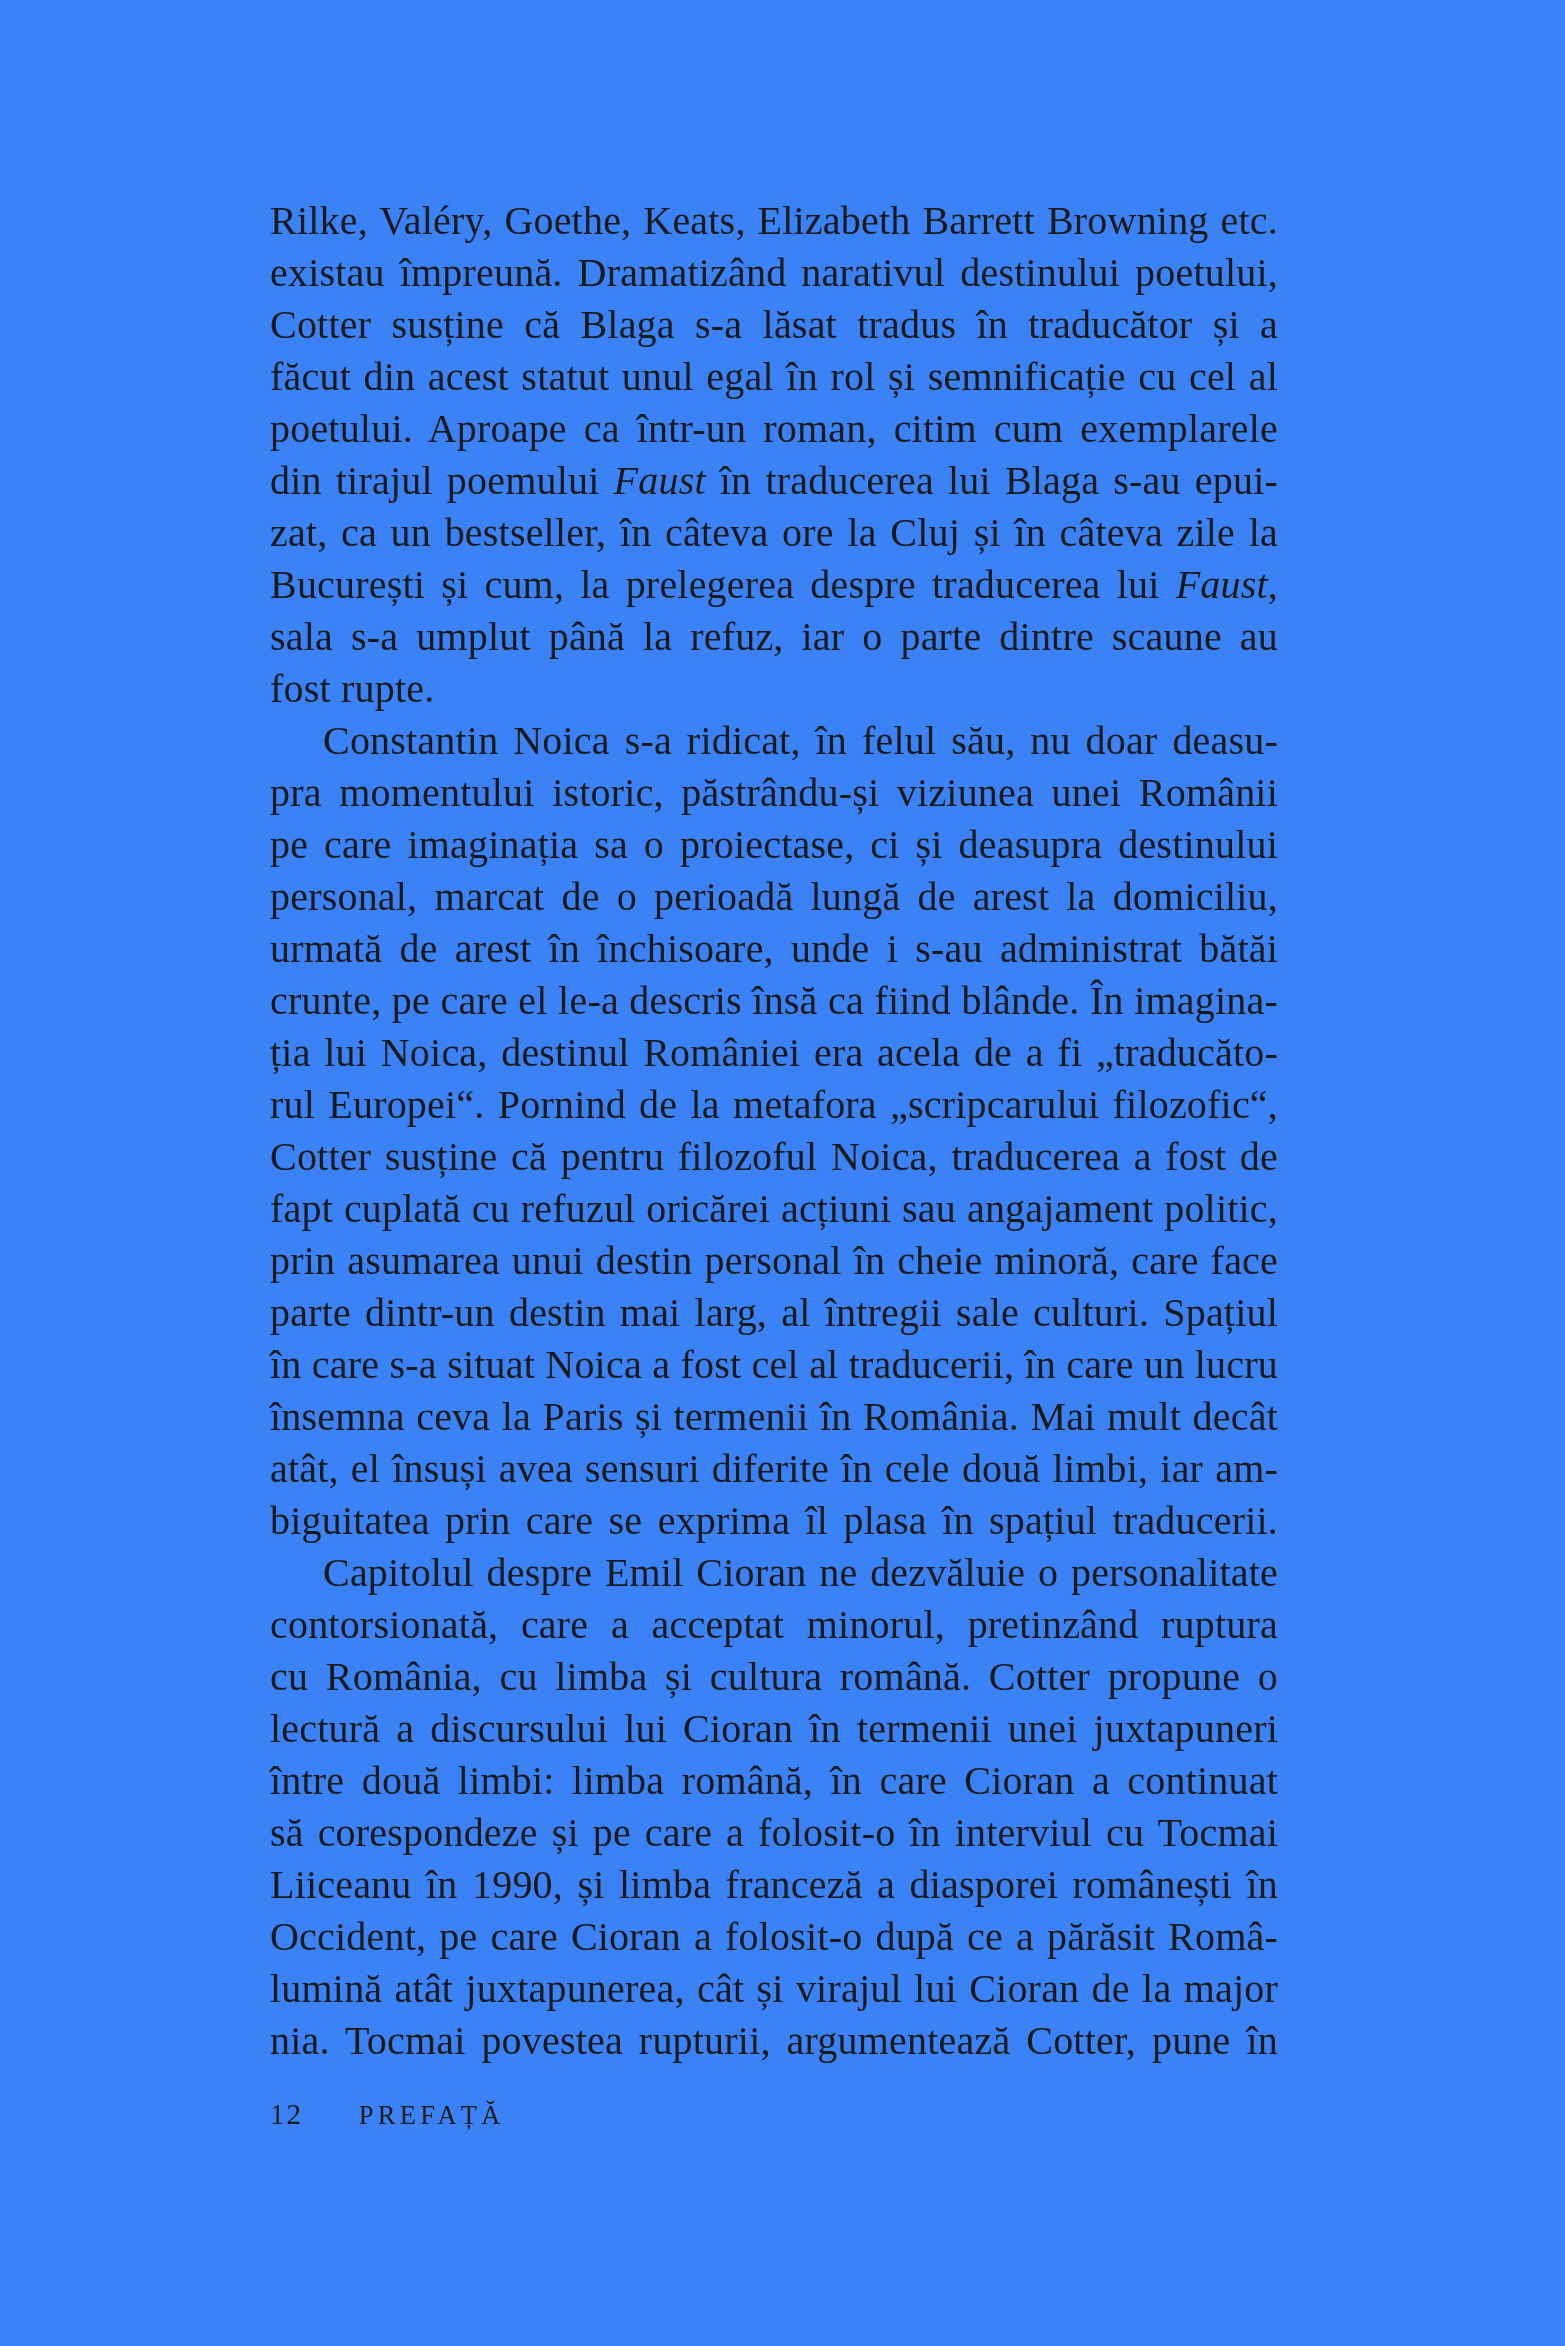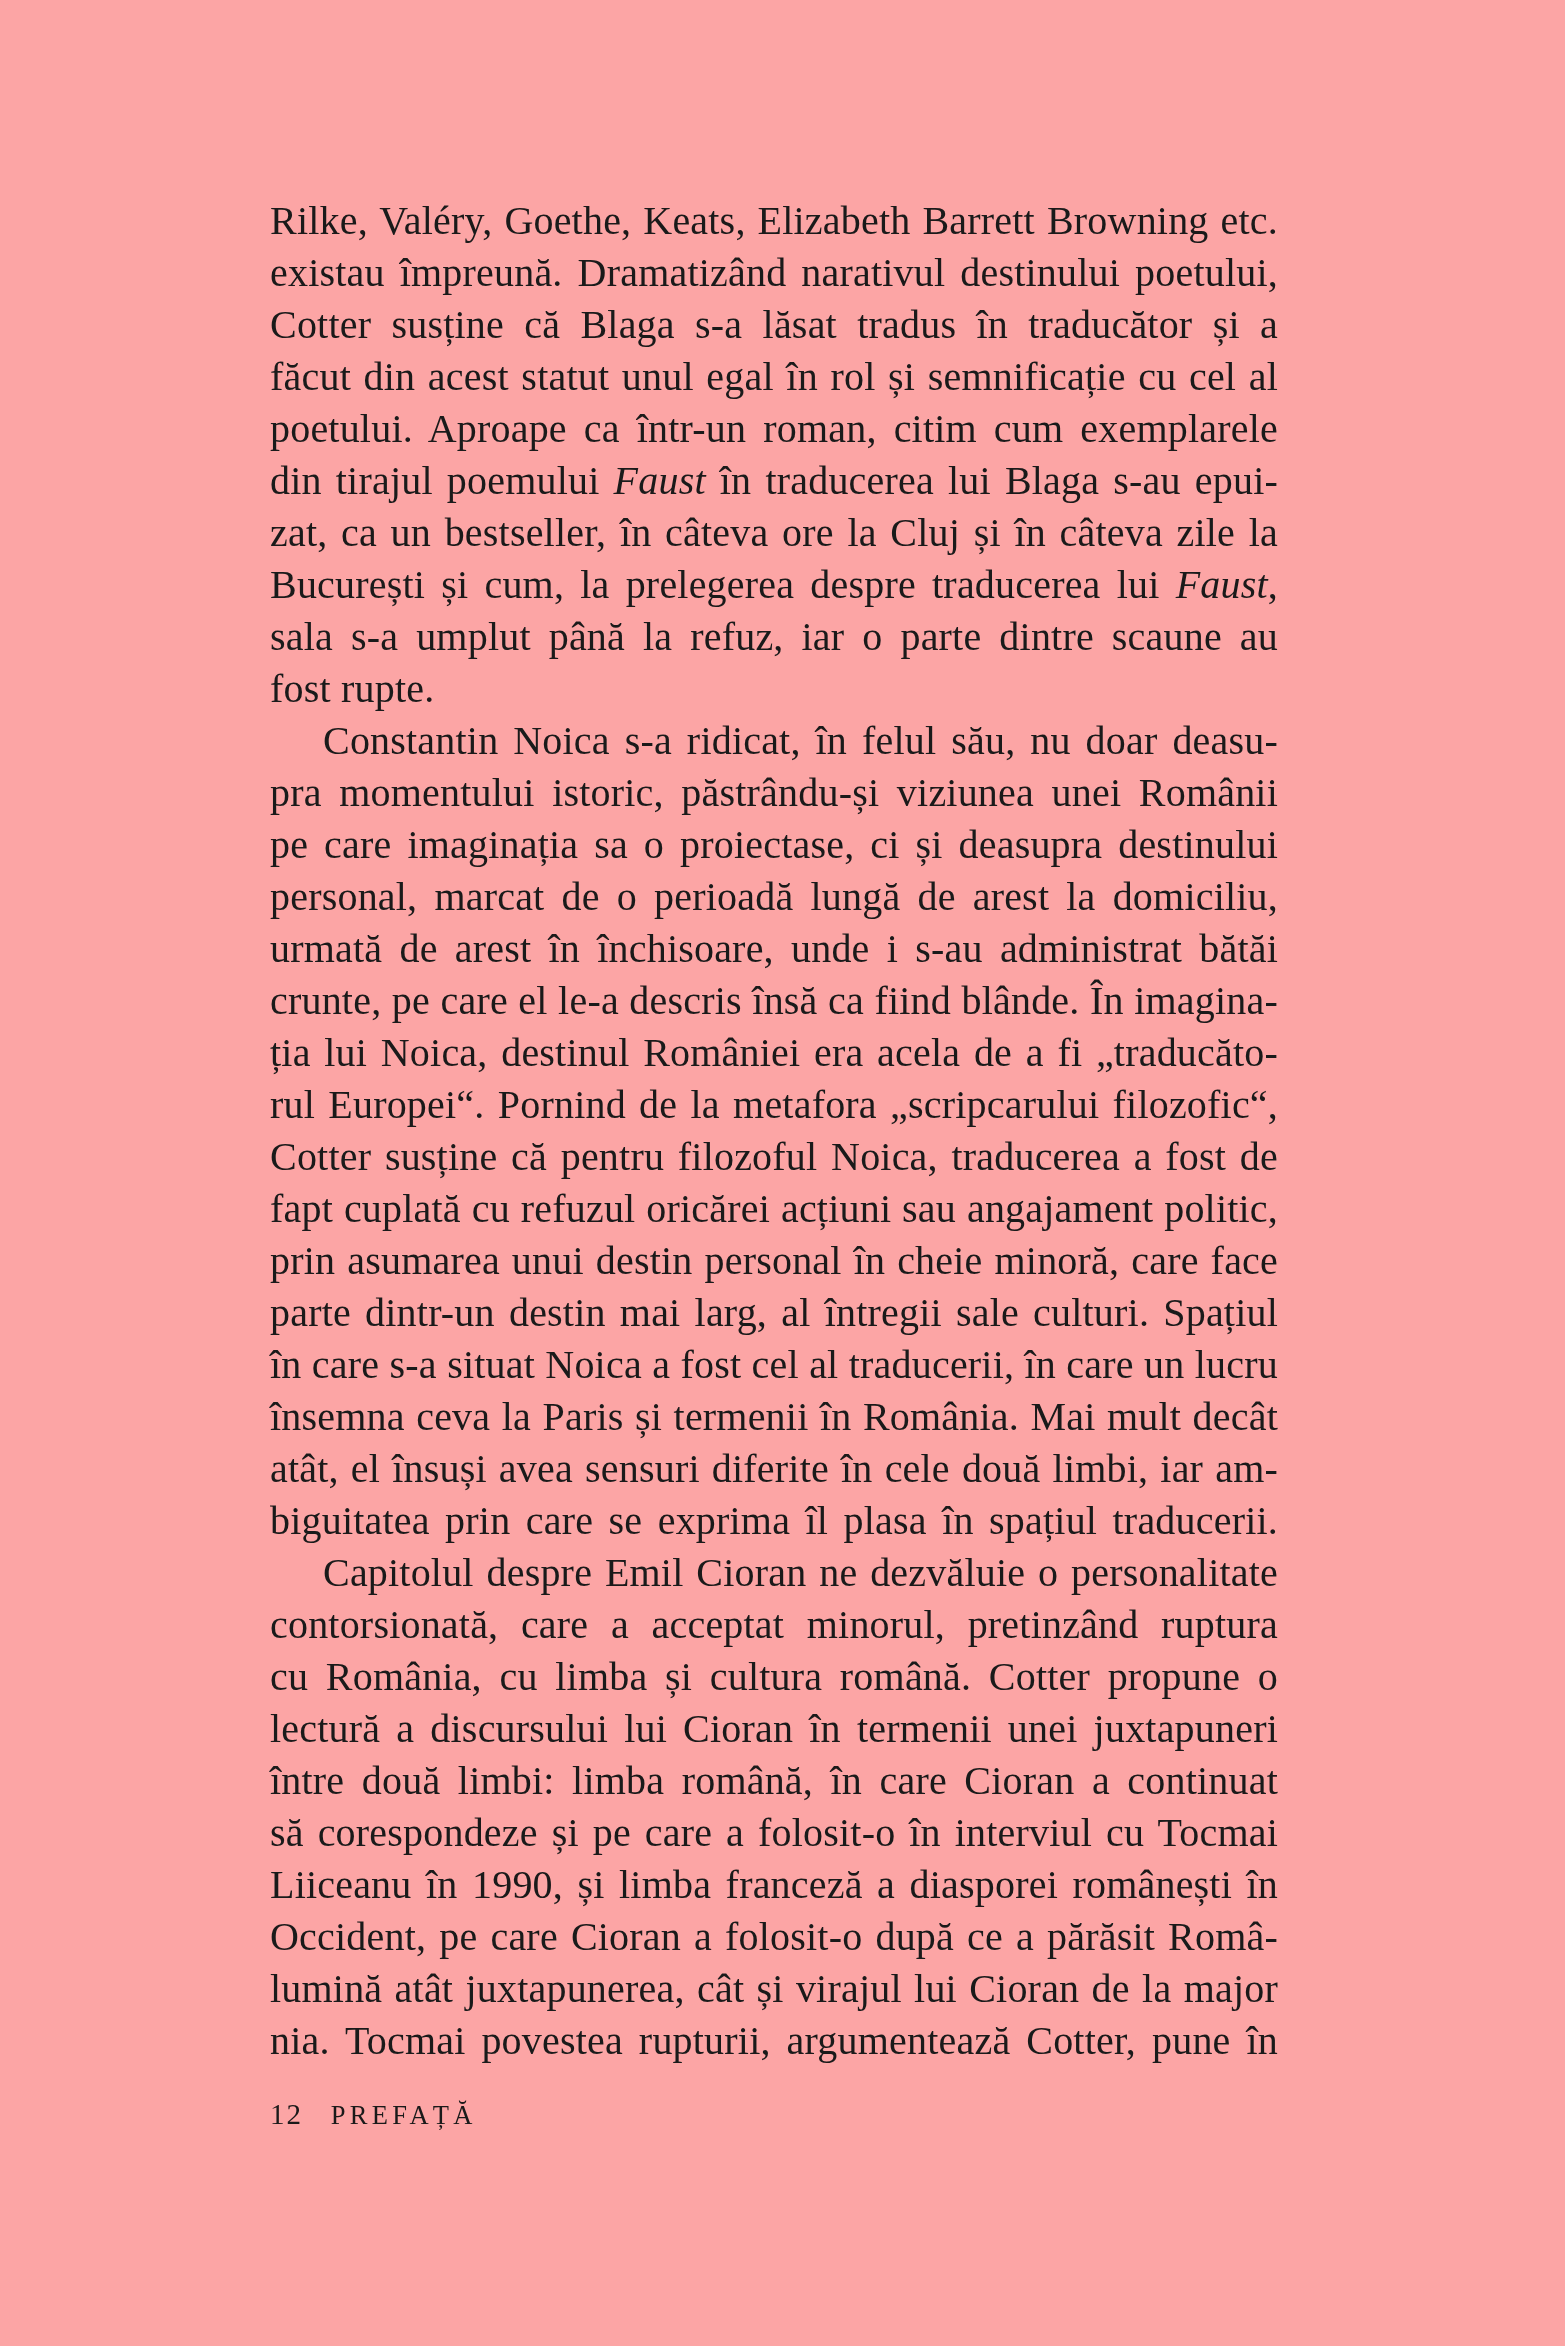--- a/index.html
+++ b/index.html
@@ -4,21 +4,21 @@
 <style>
   html, body {
     margin: 0;
     padding: 0;
     background: #ffffff;
   }
   .page {
     position: relative;
     width: 1565px;
     height: 2347px;
-    background: #fca5a5;
+    background: #3b82f6;
     font-family: "Liberation Serif", "DejaVu Serif", serif;
     color: #1a1a1a;
     overflow: hidden;
   }
   .text-block {
     position: absolute;
     left: 270px;
     top: 195px;
     width: 1008px;
   }
@@ -45,21 +45,21 @@
     top: 2098px;
     white-space: nowrap;
   }
   .pagenum {
     font-size: 29px;
     letter-spacing: 1.9px;
   }
   .seclabel {
     font-size: 26.5px;
     letter-spacing: 4.3px;
-    margin-left: 28px;
+    margin-left: 56px;
   }
 </style>
 </head>
 <body>
 
 <div class="page">
 
   <div class="text-block" id="lines-host">
       <div class="line">Rilke, Valéry, Goethe, Keats, Elizabeth Barrett Browning etc.</div>
       <div class="line">existau împreună. Dramatizând narativul destinului poetului,</div>

